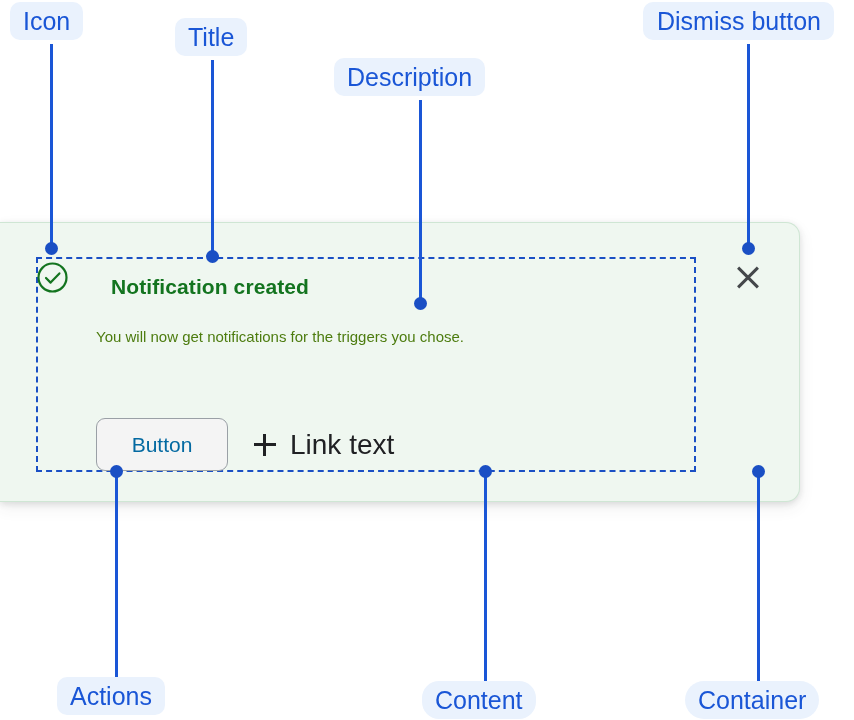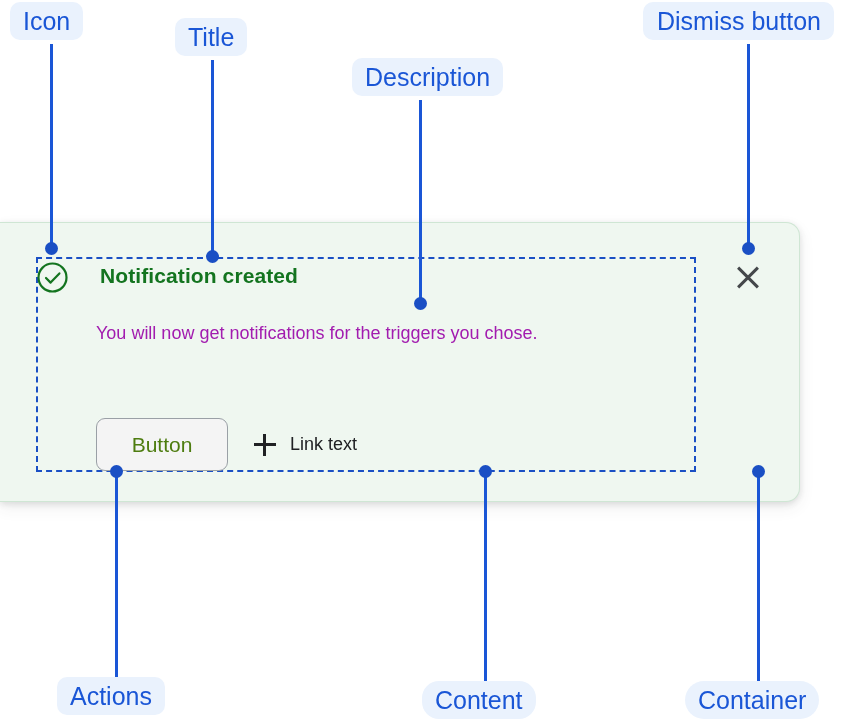--- a/index.html
+++ b/index.html
@@ -94,59 +94,59 @@
     left: 96px;
     top: 258px;
     width: 600px;
     z-index: 14;
   }
   #notification-title {
     color: #13741f;
     font-size: 21px;
     font-weight: bold;
     line-height: 28px;
-    margin: 4px;
+    margin: 15px;
     letter-spacing: 0.1px;
   }
   #notification-description {
-    color: #a21caf;
-    font-size: 18px;
+    color: #4d7c0f;
+    font-size: 15px;
     font-weight: normal;
     line-height: 39px;
-    margin: 24px 0 0 0;
+    margin: 16px 0 0 0;
     max-width: 600px;
   }
 
   #card-actions {
     position: absolute;
     left: 96px;
     top: 418px;
     display: flex;
     align-items: center;
     z-index: 14;
   }
   #action-button {
     width: 132px;
     height: 53px;
     background: #f4f4f4;
     border: 1px solid #9aa0a6;
     border-radius: 9px;
-    color: #4d7c0f;
+    color: #0369a1;
     font-family: "Liberation Sans", sans-serif;
     font-size: 21px;
     line-height: 1;
     cursor: pointer;
     padding: 0;
   }
   #action-link {
     display: flex;
     align-items: center;
     margin-left: 26px;
     color: #202124;
-    font-size: 18px;
+    font-size: 28px;
     text-decoration: none;
     cursor: pointer;
   }
   #action-link .plus-glyph {
     display: inline-block;
     width: 22px;
     height: 22px;
     position: relative;
     margin-right: 14px;
   }
@@ -229,21 +229,21 @@
 <div id="annotation-layer">
 
   <div class="callout-label" style="left:10px;  top:2px;">Icon</div>
   <div class="leader-line" style="left:50px; top:44px; height:204px;"></div>
   <div class="leader-dot" style="left:45px; top:242px;"></div>
 
   <div class="callout-label" style="left:175px; top:18px;">Title</div>
   <div class="leader-line" style="left:211px; top:60px; height:196px;"></div>
   <div class="leader-dot" style="left:206px; top:250px;"></div>
 
-  <div class="callout-label" style="left:352px; top:58px;">Description</div>
+  <div class="callout-label" style="left:334px; top:58px;">Description</div>
   <div class="leader-line" style="left:419px; top:100px; height:204px;"></div>
   <div class="leader-dot" style="left:414px; top:297px;"></div>
 
   <div class="callout-label" style="left:643px; top:2px;padding-left:14px;">Dismiss button</div>
   <div class="leader-line" style="left:747px; top:44px; height:204px;"></div>
   <div class="leader-dot" style="left:742px; top:242px;"></div>
 
   <div class="callout-label" style="left:57px; top:677px;text-align:center;">Actions</div>
   <div class="leader-line" style="left:115px; top:471px; height:206px;"></div>
   <div class="leader-dot" style="left:110px; top:465px;"></div>

